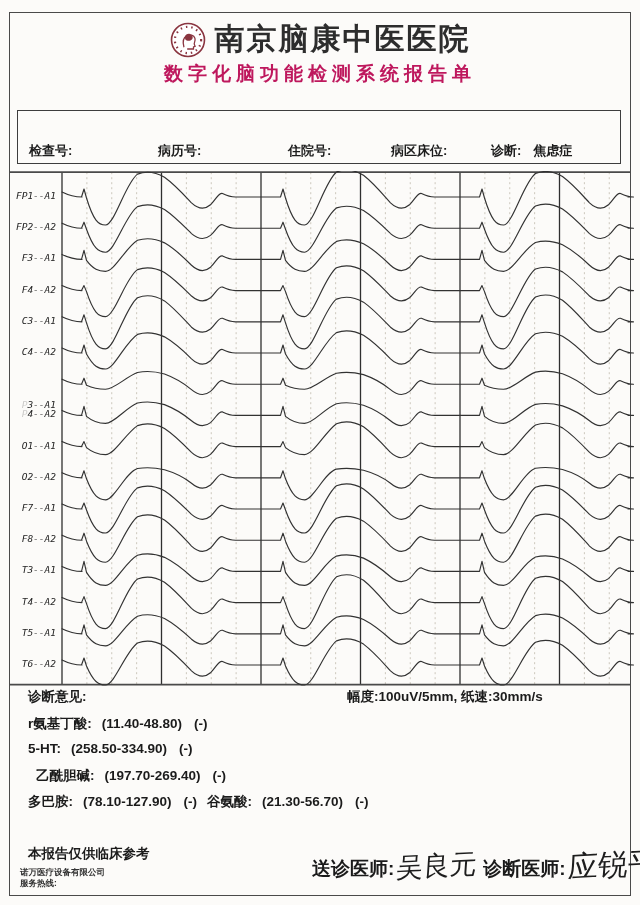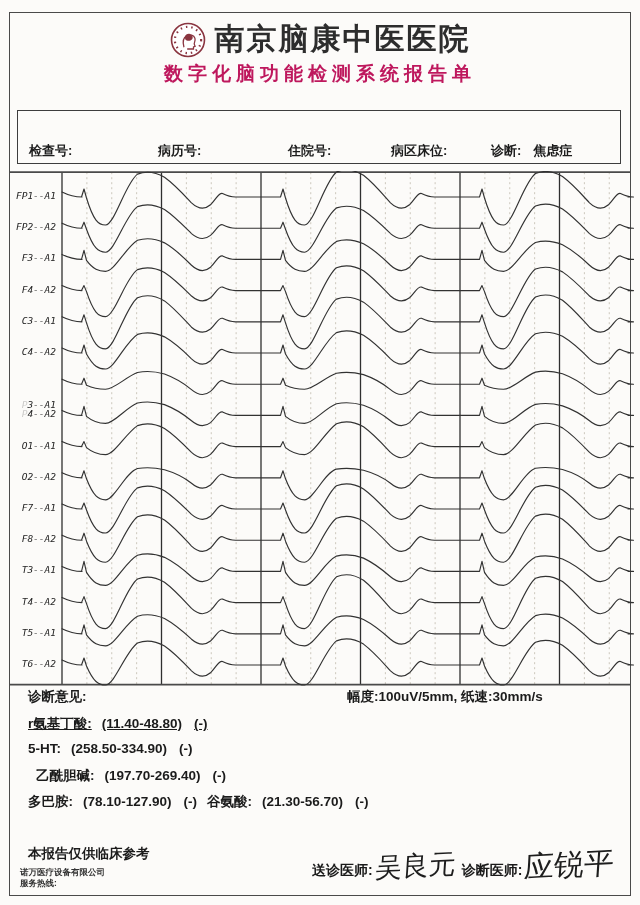--- a/index.html
+++ b/index.html
@@ -35,21 +35,21 @@
   .ch-label{position:absolute;left:8px;width:48px;text-align:right;
         font-family:"DejaVu Sans Mono",monospace;font-size:9.5px;color:#242424;}
   
   .r-line{position:absolute;white-space:nowrap;font-size:13.5px;font-weight:700;color:#1b1b1b;}
   .r-line .rng{margin-left:10px;}
   .r-line .flg{margin-left:12px;}
   
   .company{position:absolute;left:20px;top:867px;font-size:8.5px;font-weight:700;
         line-height:1.3;color:#333;}
   .sig-row{position:absolute;left:312px;top:845px;display:flex;align-items:baseline;white-space:nowrap;}
-  .sig-label{font-size:14px;font-weight:700;color:#1a1a1a;text-align:right;}
+  .sig-label{font-size:19px;font-weight:700;color:#1a1a1a;text-align:right;}
   .signature{font-family:"DejaVu Serif",serif;font-size:27px;font-weight:400;color:#1d1d1d;
         display:inline-block;transform:rotate(-3deg) skewX(-7deg);margin:0 6px 0 2px;}
   .signature.s2{font-size:30px;}
 </style>
 </head>
 <body>
 
 <div class="page">
   <div class="page-border"></div>
 
@@ -132,21 +132,21 @@
       <div class="ch-label" style="top: 533.2px;">F8--A2</div>
       <div class="ch-label" style="top: 564.4px;">T3--A1</div>
       <div class="ch-label" style="top: 595.6px;">T4--A2</div>
       <div class="ch-label" style="top: 626.8px;">T5--A1</div>
       <div class="ch-label" style="top: 658px;">T6--A2</div>
     </div>
 
   <div class="r-line" style="left:28px;top:688px;">诊断意见:</div>
   <div class="r-line" style="left:347px;top:688px;">幅度:100uV/5mm, 纸速:30mm/s</div>
 
-  <div class="r-line" style="left:28px;top:715px;text-decoration:underline;">
+  <div class="r-line" style="left:28px;top:715px;">
     <span>r氨基丁酸:</span><span class="rng">(11.40-48.80)</span><span class="flg">(-)</span>
   </div>
   <div class="r-line" style="left:28px;top:741px;">
     <span>5-HT:</span><span class="rng">(258.50-334.90)</span><span class="flg">(-)</span>
   </div>
   <div class="r-line" style="left:28px;top:767px;margin-left:8px;">
     <span>乙酰胆碱:</span><span class="rng">(197.70-269.40)</span><span class="flg">(-)</span>
   </div>
   <div class="r-line" style="left:28px;top:793px;">
     <span>多巴胺:</span><span class="rng">(78.10-127.90)</span><span class="flg">(-)</span>

